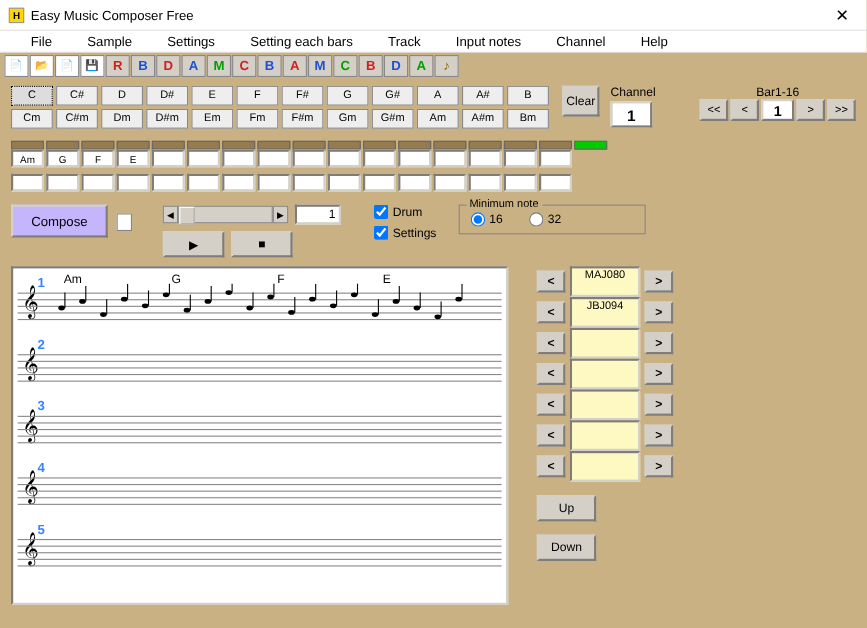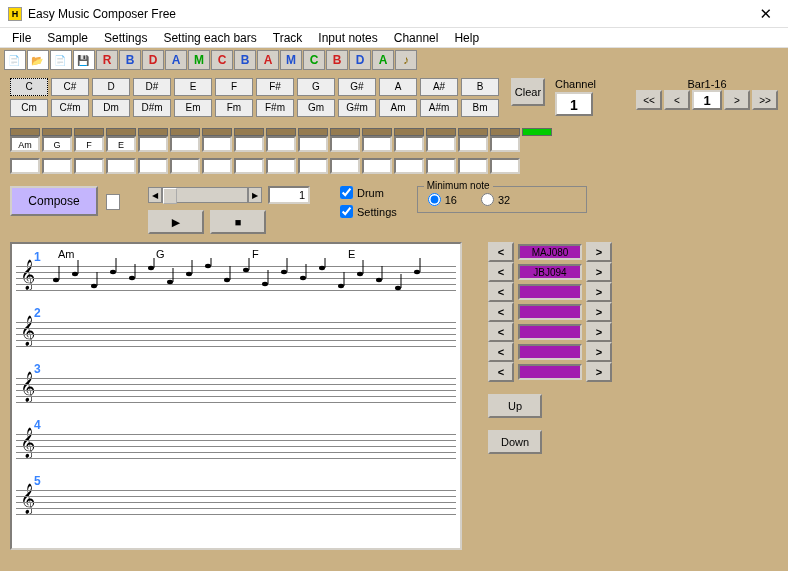--- a/index.html
+++ b/index.html
@@ -1,21 +1,21 @@
 <!DOCTYPE html>
 <html><head>
 <meta charset="utf-8">
 <style>
 * { box-sizing: border-box; margin: 0; padding: 0; font-family: Arial, sans-serif; font-size: 11px; }
 body { background: #cab184; width: 788px; height: 571px; overflow: hidden; }
 .titlebar { background: #fff; height: 28px; display: flex; align-items: center; padding: 0 8px; border-bottom: 1px solid #e0e0e0; }
 .titlebar .icon { width: 14px; height: 14px; background: #ffd700; border: 1px solid #999; margin-right: 6px; display: inline-flex; align-items: center; justify-content: center; font-size: 9px; font-weight: bold; }
 .titlebar .title { flex: 1; font-size: 12px; }
 .titlebar .close { font-size: 15px; cursor: pointer; padding: 0 8px; }
-.menubar { background: #fff; height: 20px; display: flex; align-items: center; padding: 0 4px; gap: 0; border-bottom: 1px solid #e0e0e0; }
+.menubar { background: #fff; height: 20px; display: flex; align-items: center; padding: 0 20px; gap: 16px; border-bottom: 1px solid #e0e0e0; }
 .menubar span { padding: 2px 8px; cursor: pointer; font-size: 12px; }
 .toolbar { background: #cab184; height: 24px; display: flex; align-items: center; padding: 2px 4px; gap: 0; }
 .tbtn { width: 22px; height: 20px; border: 1px solid #888; background: #d4d0c8; display: inline-flex; align-items: center; justify-content: center; cursor: pointer; margin-right: 1px; font-weight: bold; font-size: 12px; }
 .tbtn.file { background: #fff; font-size: 10px; }
 .main { padding: 6px 10px; }
 .chord-row { display: flex; gap: 3px; margin-bottom: 3px; align-items: center; }
 .chord-btn { width: 38px; height: 18px; border: 1px solid #888; background: #eee; font-size: 10px; text-align: center; line-height: 16px; cursor: pointer; }
 .chord-btn.sel { border: 1px dotted #000; background: #ddd; }
 .clear-btn { width: 42px; height: 28px; border: 2px outset #d4d0c8; background: #d4d0c8; margin-left: 12px; font-size: 11px; cursor: pointer; display: inline-flex; align-items: center; justify-content: center; }
 .channel-box { margin-left: 10px; }
@@ -51,21 +51,21 @@
 .staff-block { position: relative; height: 54px; margin-bottom: 2px; }
 .staff-num { position: absolute; left: 18px; top: 2px; color: #3884ff; font-size: 12px; font-weight: bold; }
 .staff-clef { position: absolute; left: 4px; top: 12px; font-size: 26px; font-family: serif; }
 .staff-lines { position: absolute; left: 0; right: 0; top: 18px; }
 .staff-lines .ln { height: 1px; background: #888; margin-bottom: 5px; }
 .chord-label { position: absolute; top: 0; font-size: 11px; font-weight: normal; }
 .notes-svg { position: absolute; left: 30px; top: 10px; }
 .right-col { display: flex; flex-direction: column; gap: 6px; margin-left: 18px; }
 .pattern-row { display: flex; gap: 4px; align-items: center; }
 .dir-btn { width: 26px; height: 20px; border: 2px outset #d4d0c8; background: #d4d0c8; cursor: pointer; display: inline-flex; align-items: center; justify-content: center; font-weight: bold; }
-.pattern-in { width: 64px; height: 16px; background: #a21caf; border: 2px inset #d4d0c8; text-align: center; line-height: 14px; font-size: 10px; }
+.pattern-in { width: 64px; height: 28px; background: #fef9c3; border: 2px inset #d4d0c8; text-align: center; line-height: 14px; font-size: 10px; }
 .mode-btn { width: 92px; height: 24px; border: 2px outset #d4d0c8; background: #d4d0c8; cursor: pointer; font-size: 11px; margin-top: 24px; }
 .updown-btn { width: 54px; height: 24px; border: 2px outset #d4d0c8; background: #d4d0c8; cursor: pointer; font-size: 11px; margin-top: 6px; }
 </style>
 </head>
 <body>
 
 <div class="titlebar">
   <span class="icon">H</span>
   <span class="title">Easy Music Composer Free</span>
   <span class="close">✕</span>

